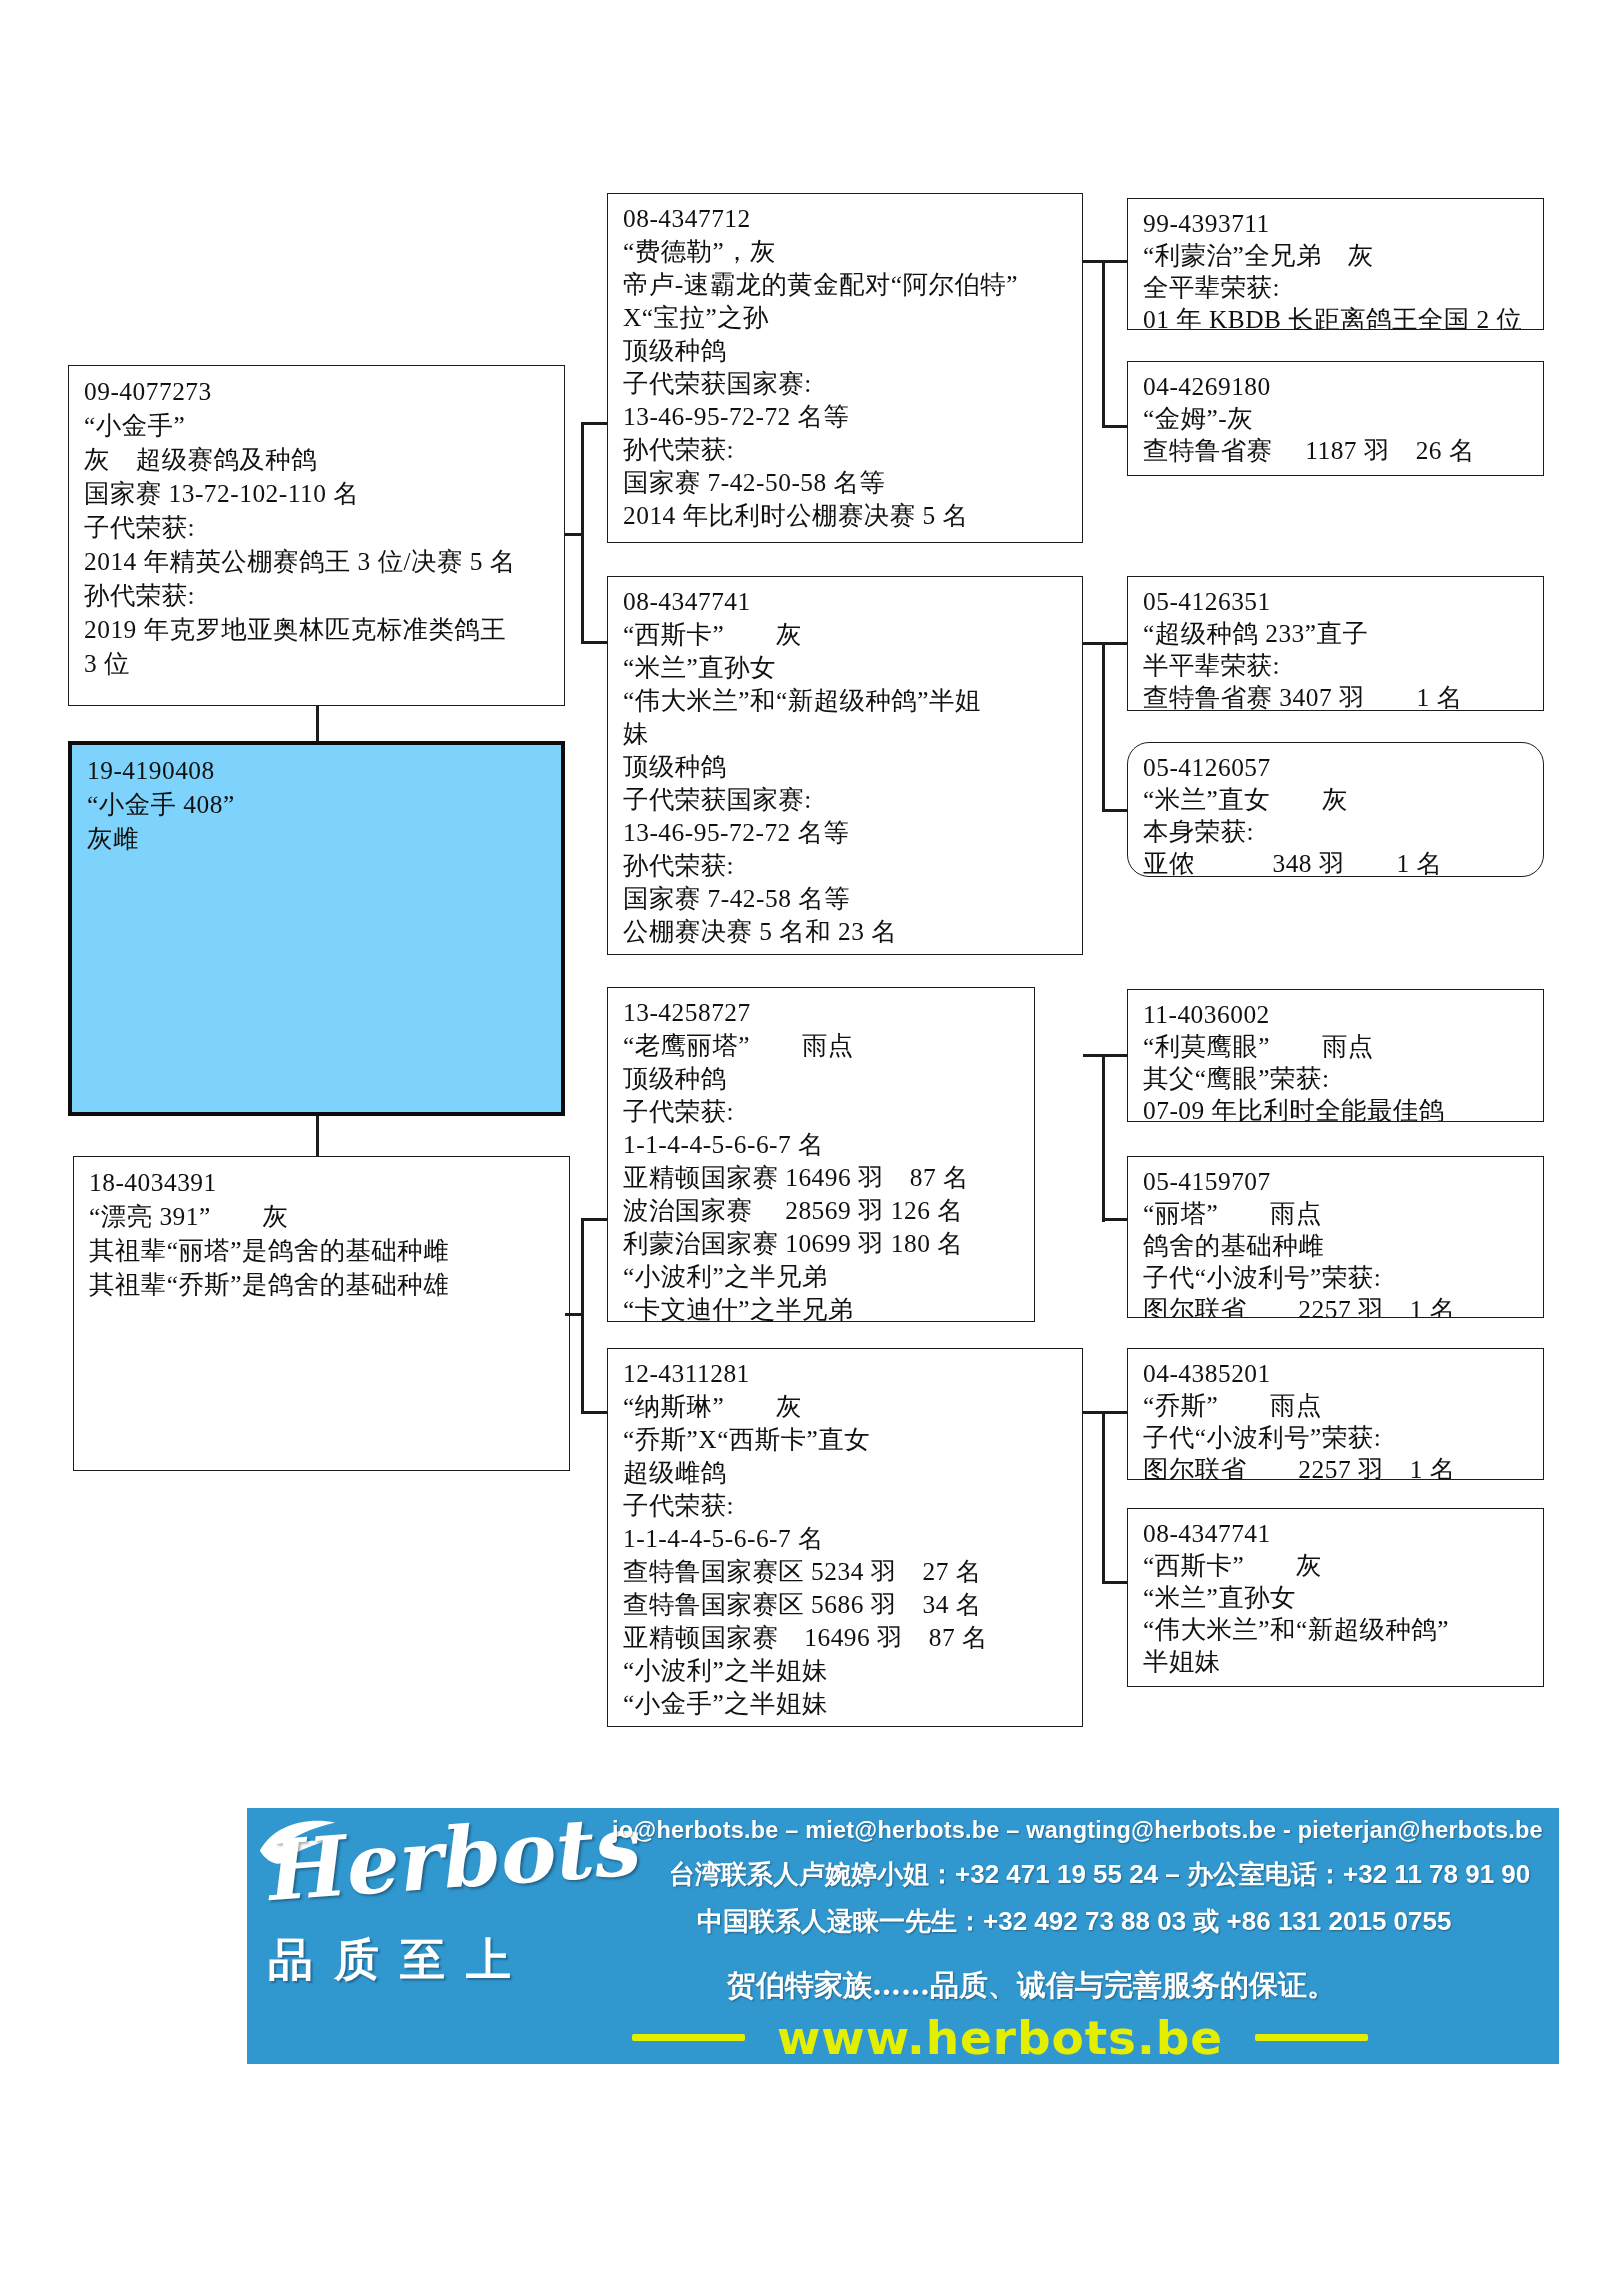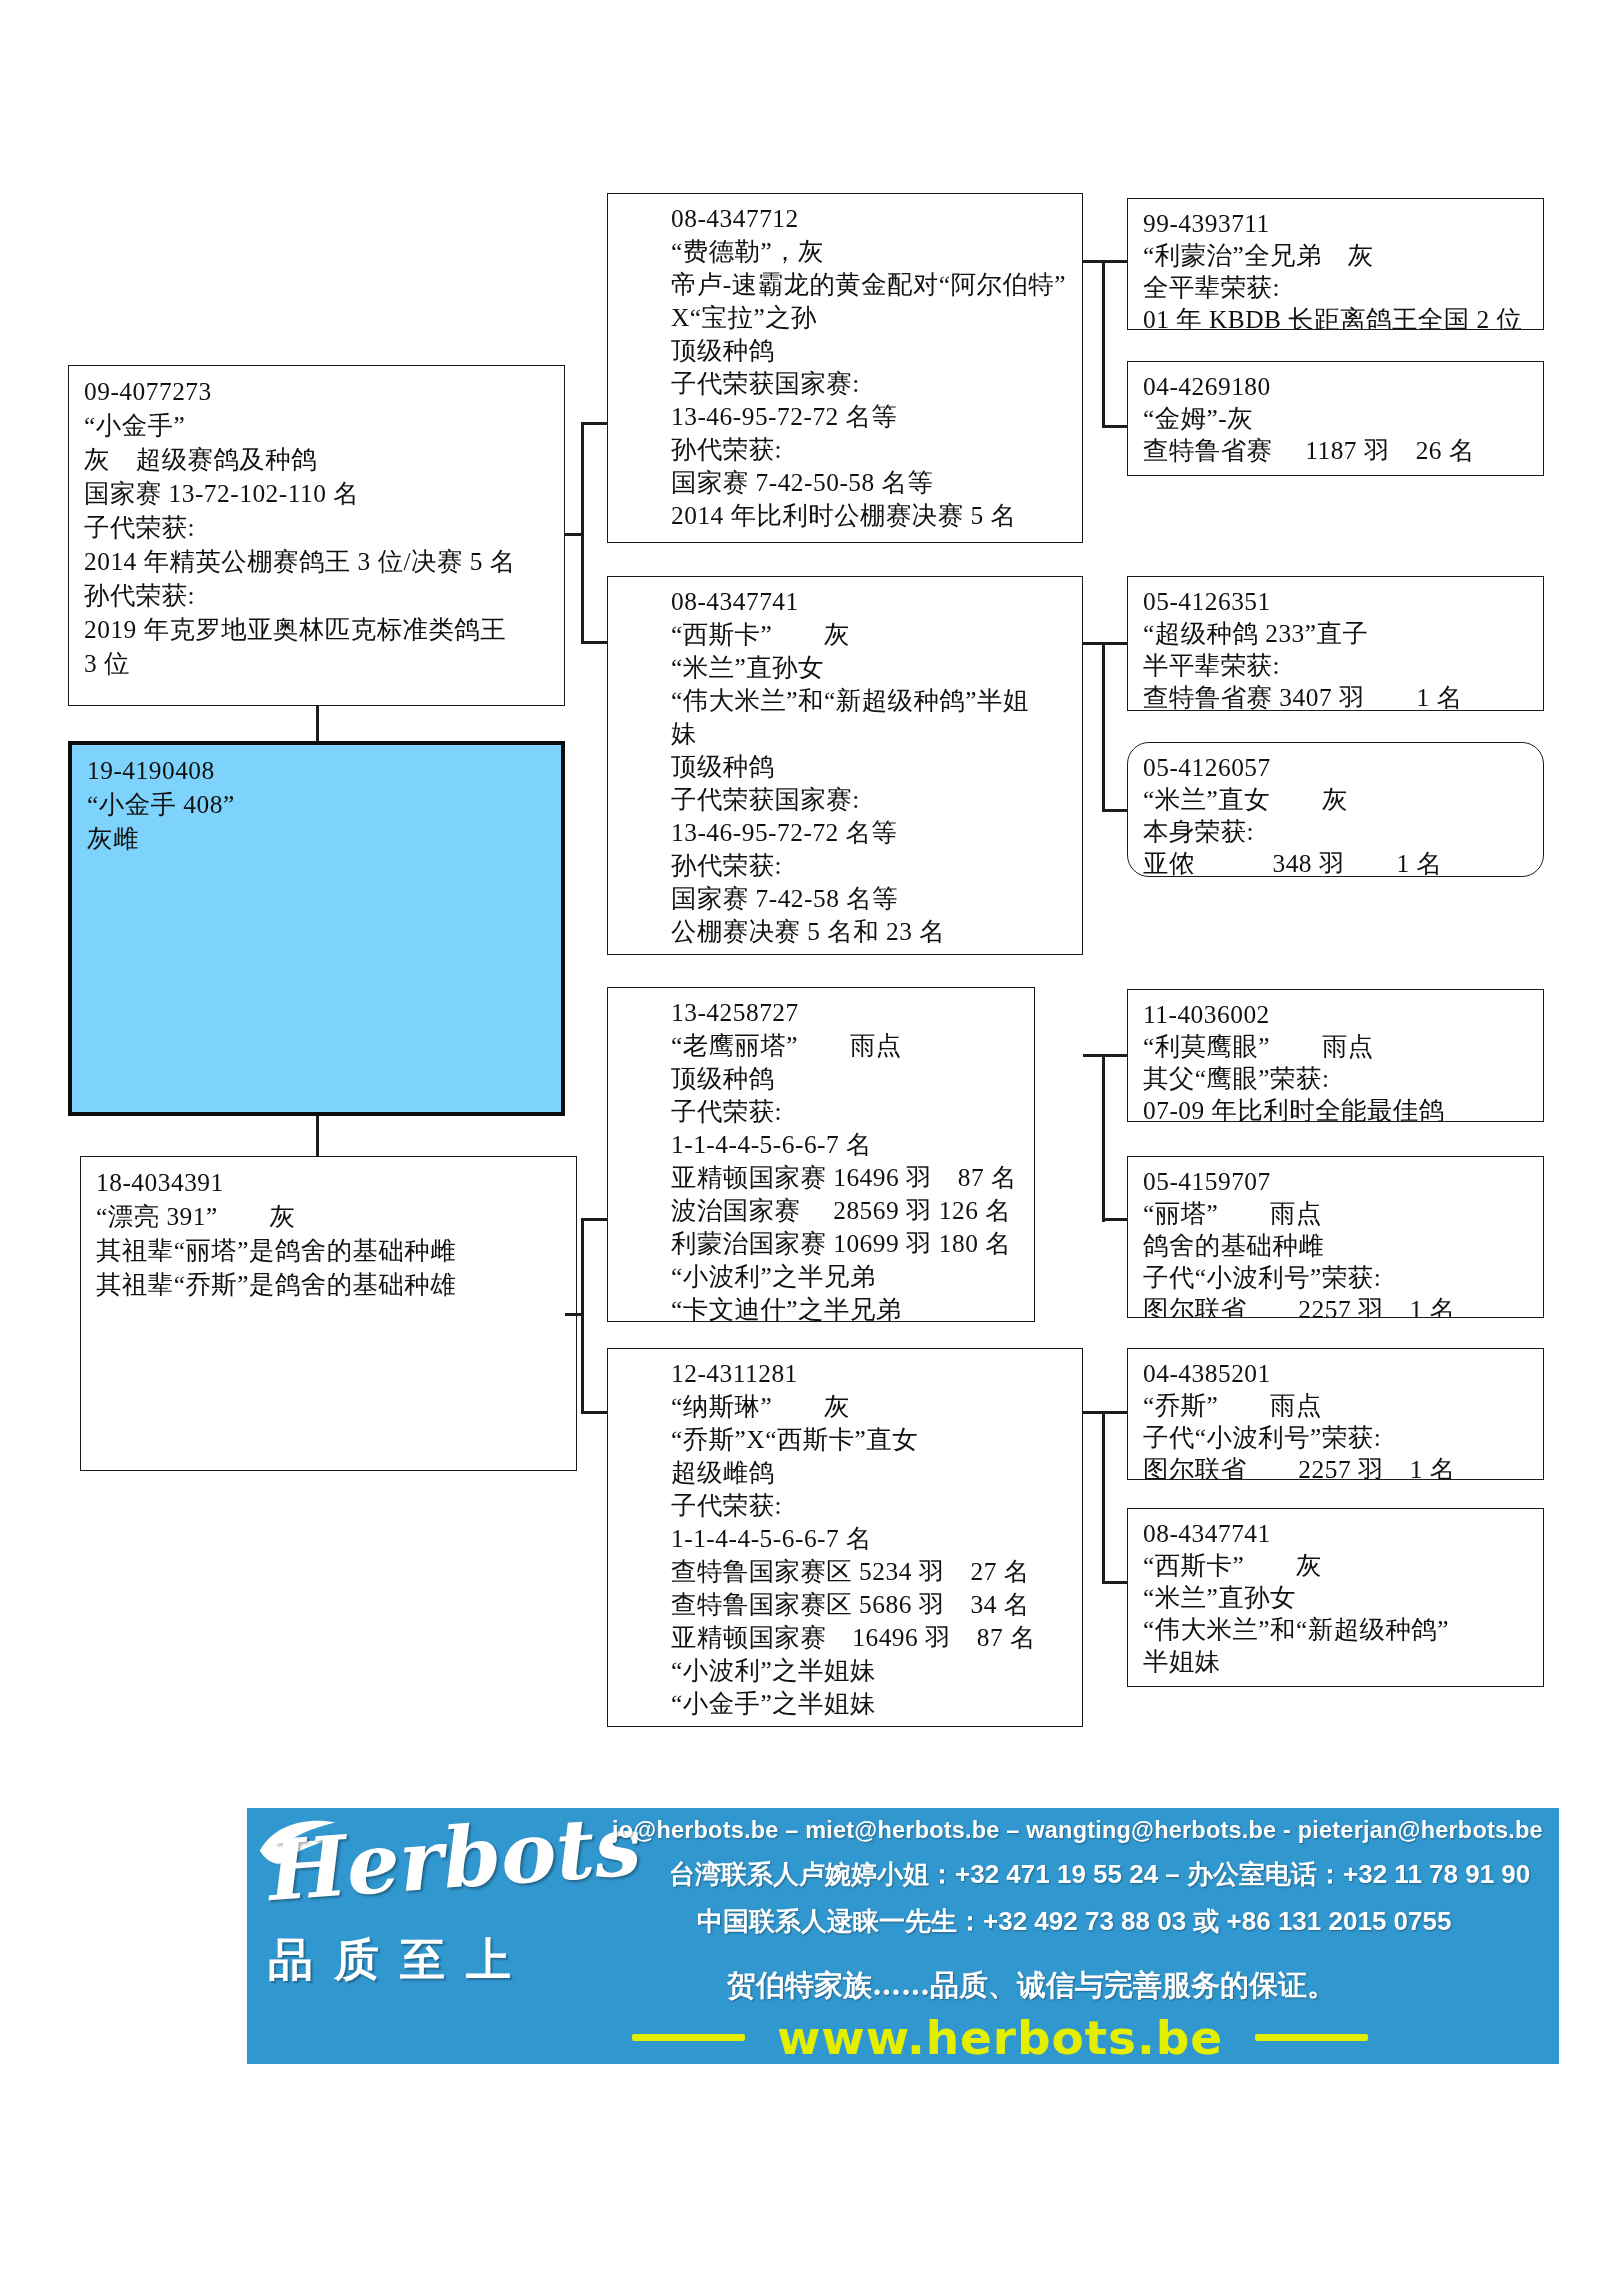--- a/index.html
+++ b/index.html
@@ -2,21 +2,21 @@
 <html style="font-size:15px"><head>
 <meta charset="utf-8">
 <style>
   html,body{margin:0;padding:0;background:#ffffff;}
   #page{position:relative;width:1620px;height:2290px;background:#ffffff;
         font-family:"Liberation Serif","DejaVu Serif",serif;color:#111;}
   .box{position:absolute;background:#ffffff;border:1.9px solid #1c1c1c;
        padding:7.5px 5.6px 3.8px 15px;box-sizing:border-box;font-size:25.4px;overflow:hidden;}
   .box .bl{white-space:pre;letter-spacing:0.5px;}
   .col-l .bl{line-height:34px;}
-  .col-m .bl{line-height:33px;margin-left:48px;}
+  .col-m .bl{line-height:33px;}
   .col-r .bl{line-height:32px;}
   .subject{background:#7dd3fc;border:4.7px solid #0d0d0d;}
   .cline{position:absolute;background:#1c1c1c;}
   
   #banner{position:absolute;left:247px;top:1808px;width:1312px;height:256px;
           background:#3197cf;overflow:hidden;font-family:"Liberation Sans","DejaVu Sans",sans-serif;}
   .b-logo{position:absolute;left:21px;top:5.6px;width:348px;color:#ffffff;}
   .b-script{font-family:"DejaVu Serif","Liberation Serif",serif;font-style:italic;font-weight:bold;
             font-size:83px;line-height:90px;transform:rotate(-4deg);text-shadow:1.9px 1.9px 2.8px rgba(0,0,0,.35);}
   .b-wing{position:absolute;left:-13px;top:1.9px;}
@@ -50,21 +50,21 @@
       <div class="bl">2014 年精英公棚赛鸽王 3 位/决赛 5 名</div>
       <div class="bl">孙代荣获:</div>
       <div class="bl">2019 年克罗地亚奥林匹克标准类鸽王</div>
       <div class="bl">3 位</div>
     </div>
   <div class="box col-l subject" style="left:68px;top:741px;width:497px;height:375px;">
       <div class="bl">19-4190408</div>
       <div class="bl">“小金手 408”</div>
       <div class="bl">灰雌</div>
     </div>
-  <div class="box col-l" style="left:80px;top:1156px;width:497px;height:315px;">
+  <div class="box col-l" style="left:73px;top:1156px;width:497px;height:315px;">
       <div class="bl">18-4034391</div>
       <div class="bl">“漂亮 391”　　灰</div>
       <div class="bl">其祖辈“丽塔”是鸽舍的基础种雌</div>
       <div class="bl">其祖辈“乔斯”是鸽舍的基础种雄</div>
     </div>
 
   <div class="box col-m" style="left:607px;top:193px;width:476px;height:350px;">
       <div class="bl">08-4347712</div>
       <div class="bl">“费德勒”，灰</div>
       <div class="bl">帝卢-速霸龙的黄金配对“阿尔伯特”</div>

